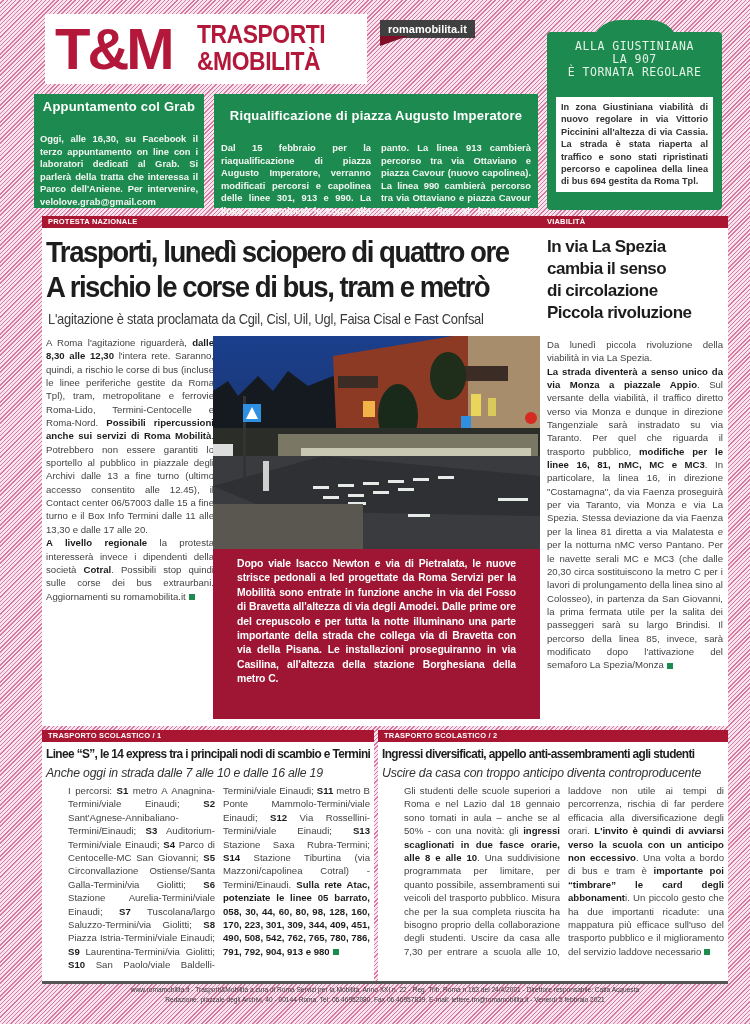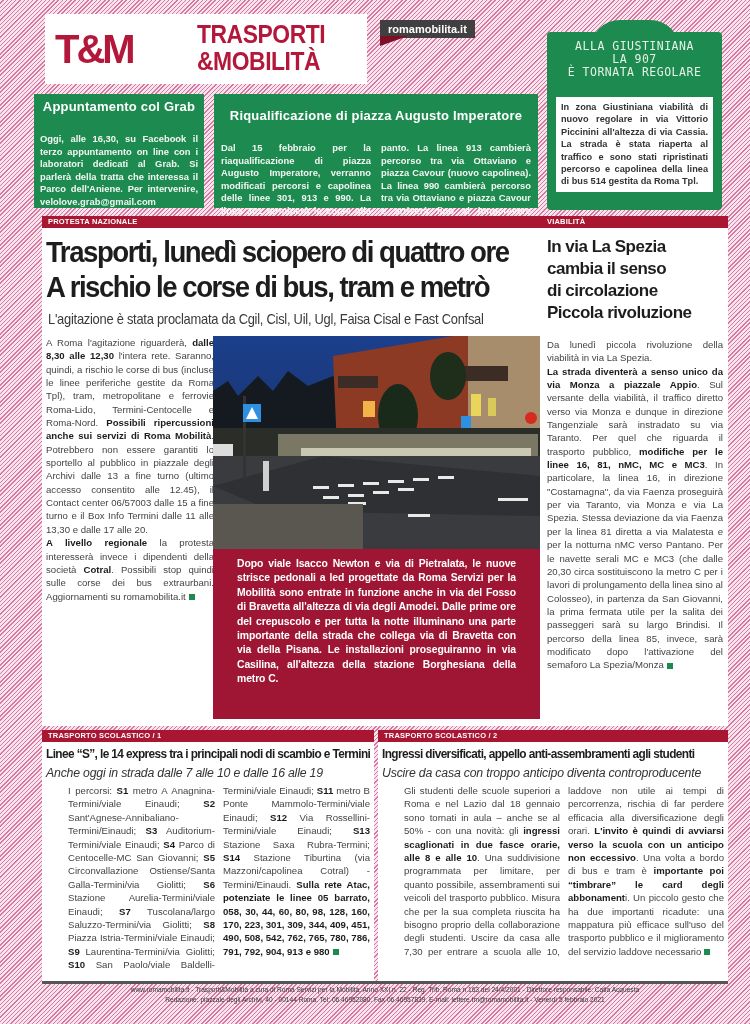--- a/index.html
+++ b/index.html
@@ -8,21 +8,21 @@
       font-family: "Liberation Sans", sans-serif;
       background-color: #f3d2e2;
       background-image: repeating-linear-gradient(135deg, #f7e4ee 0px, #f7e4ee 2px, #d9789f 2px, #d9789f 3px);
       position: relative;
       color: #222;
     }
     .abs { position: absolute; }
 
     
     .logo-box { left: 45px; top: 14px; width: 322px; height: 70px; background: #fff; }
-    .logo-tm { position: absolute; left: 10px; top: 6px; font-family: "Liberation Sans", sans-serif; font-weight: bold; font-size: 40px; color: #b3173a; letter-spacing: -3px; line-height: 58px; }
+    .logo-tm { position: absolute; left: 10px; top: 6px; font-family: "Liberation Sans", sans-serif; font-weight: bold; font-size: 58px; color: #b3173a; letter-spacing: -3px; line-height: 58px; }
     .logo-title { position: absolute; left: 152px; top: 7px; font-weight: bold; font-size: 26px; line-height: 27px; color: #b3173a; letter-spacing: -0.5px; transform: scaleX(0.88); transform-origin: left top; }
     .site-flag { left: 380px; top: 20px; background: #404040; color: #fff; font-size: 11px; font-weight: bold; padding: 3px 8px; }
     .site-flag-tail { left: 380px; top: 36px; width: 0; height: 0; border-top: 10px solid #7e0f27; border-right: 28px solid transparent; }
 
     
     .green-sign { left: 547px; top: 32px; width: 175px; height: 178px; background: #1d8a4f; border-radius: 4px; }
     .green-sign-arch { left: 590px; top: 20px; width: 90px; height: 30px; background: #1d8a4f; border-radius: 45px 45px 0 0; }
     .sign-title { position: absolute; top: 8px; left: 0; width: 100%; text-align: center; color: #e4f2e8; font-size: 11.5px; line-height: 13px; letter-spacing: 0.5px; font-family: "DejaVu Sans Mono", monospace; white-space: pre-line; }
     .sign-body { position: absolute; left: 9px; top: 65px; width: 157px; background: #fff; padding: 4px 5px; font-size: 9.2px; line-height: 12.4px; font-weight: bold; color: #333; text-align: justify; }
 
@@ -73,21 +73,21 @@
   </div>
 </div>
 <div class="abs site-flag">romamobilita.it</div>
 <div class="abs site-flag-tail"></div>
 
 <div class="abs green-sign-arch"></div>
 <div class="abs green-sign">
   <div class="sign-title">ALLA GIUSTINIANA
 LA 907
 È TORNATA REGOLARE</div>
-  <div class="sign-body">In zona Giustiniana viabilità di nuovo regolare in via Vittorio Piccinini all'altezza di via Cassia. La strada è stata riaperta al traffico e sono stati ripristinati percorso e capolinea della linea di bus 514 gestita da Roma Tpl.</div>
+  <div class="sign-body">In zona Giustiniana viabilità di nuovo regolare in via Vittorio Piccinini all'altezza di via Cassia. La strada è stata riaperta al traffico e sono stati ripristinati percorso e capolinea della linea di bus 694 gestita da Roma Tpl.</div>
 </div>
 
 <div class="abs gbox gbox1">
   <h3>Appuntamento col Grab</h3>
   <p>Oggi, alle 16,30, su Facebook il terzo appuntamento on line con i laboratori dedicati al Grab. Si parlerà della tratta che interessa il Parco dell'Aniene. Per intervenire, velolove.grab@gmail.com</p>
 </div>
 <div class="abs gbox gbox2">
   <h3>Riqualificazione di piazza Augusto Imperatore</h3>
   <div class="cols">
     <p>Dal 15 febbraio per la riaqualificazione di piazza Augusto Imperatore, verranno modificati percorsi e capolinea delle linee 301, 913 e 990. La linea 301 terminerà le corse alla stazione metro A Le-</p>

